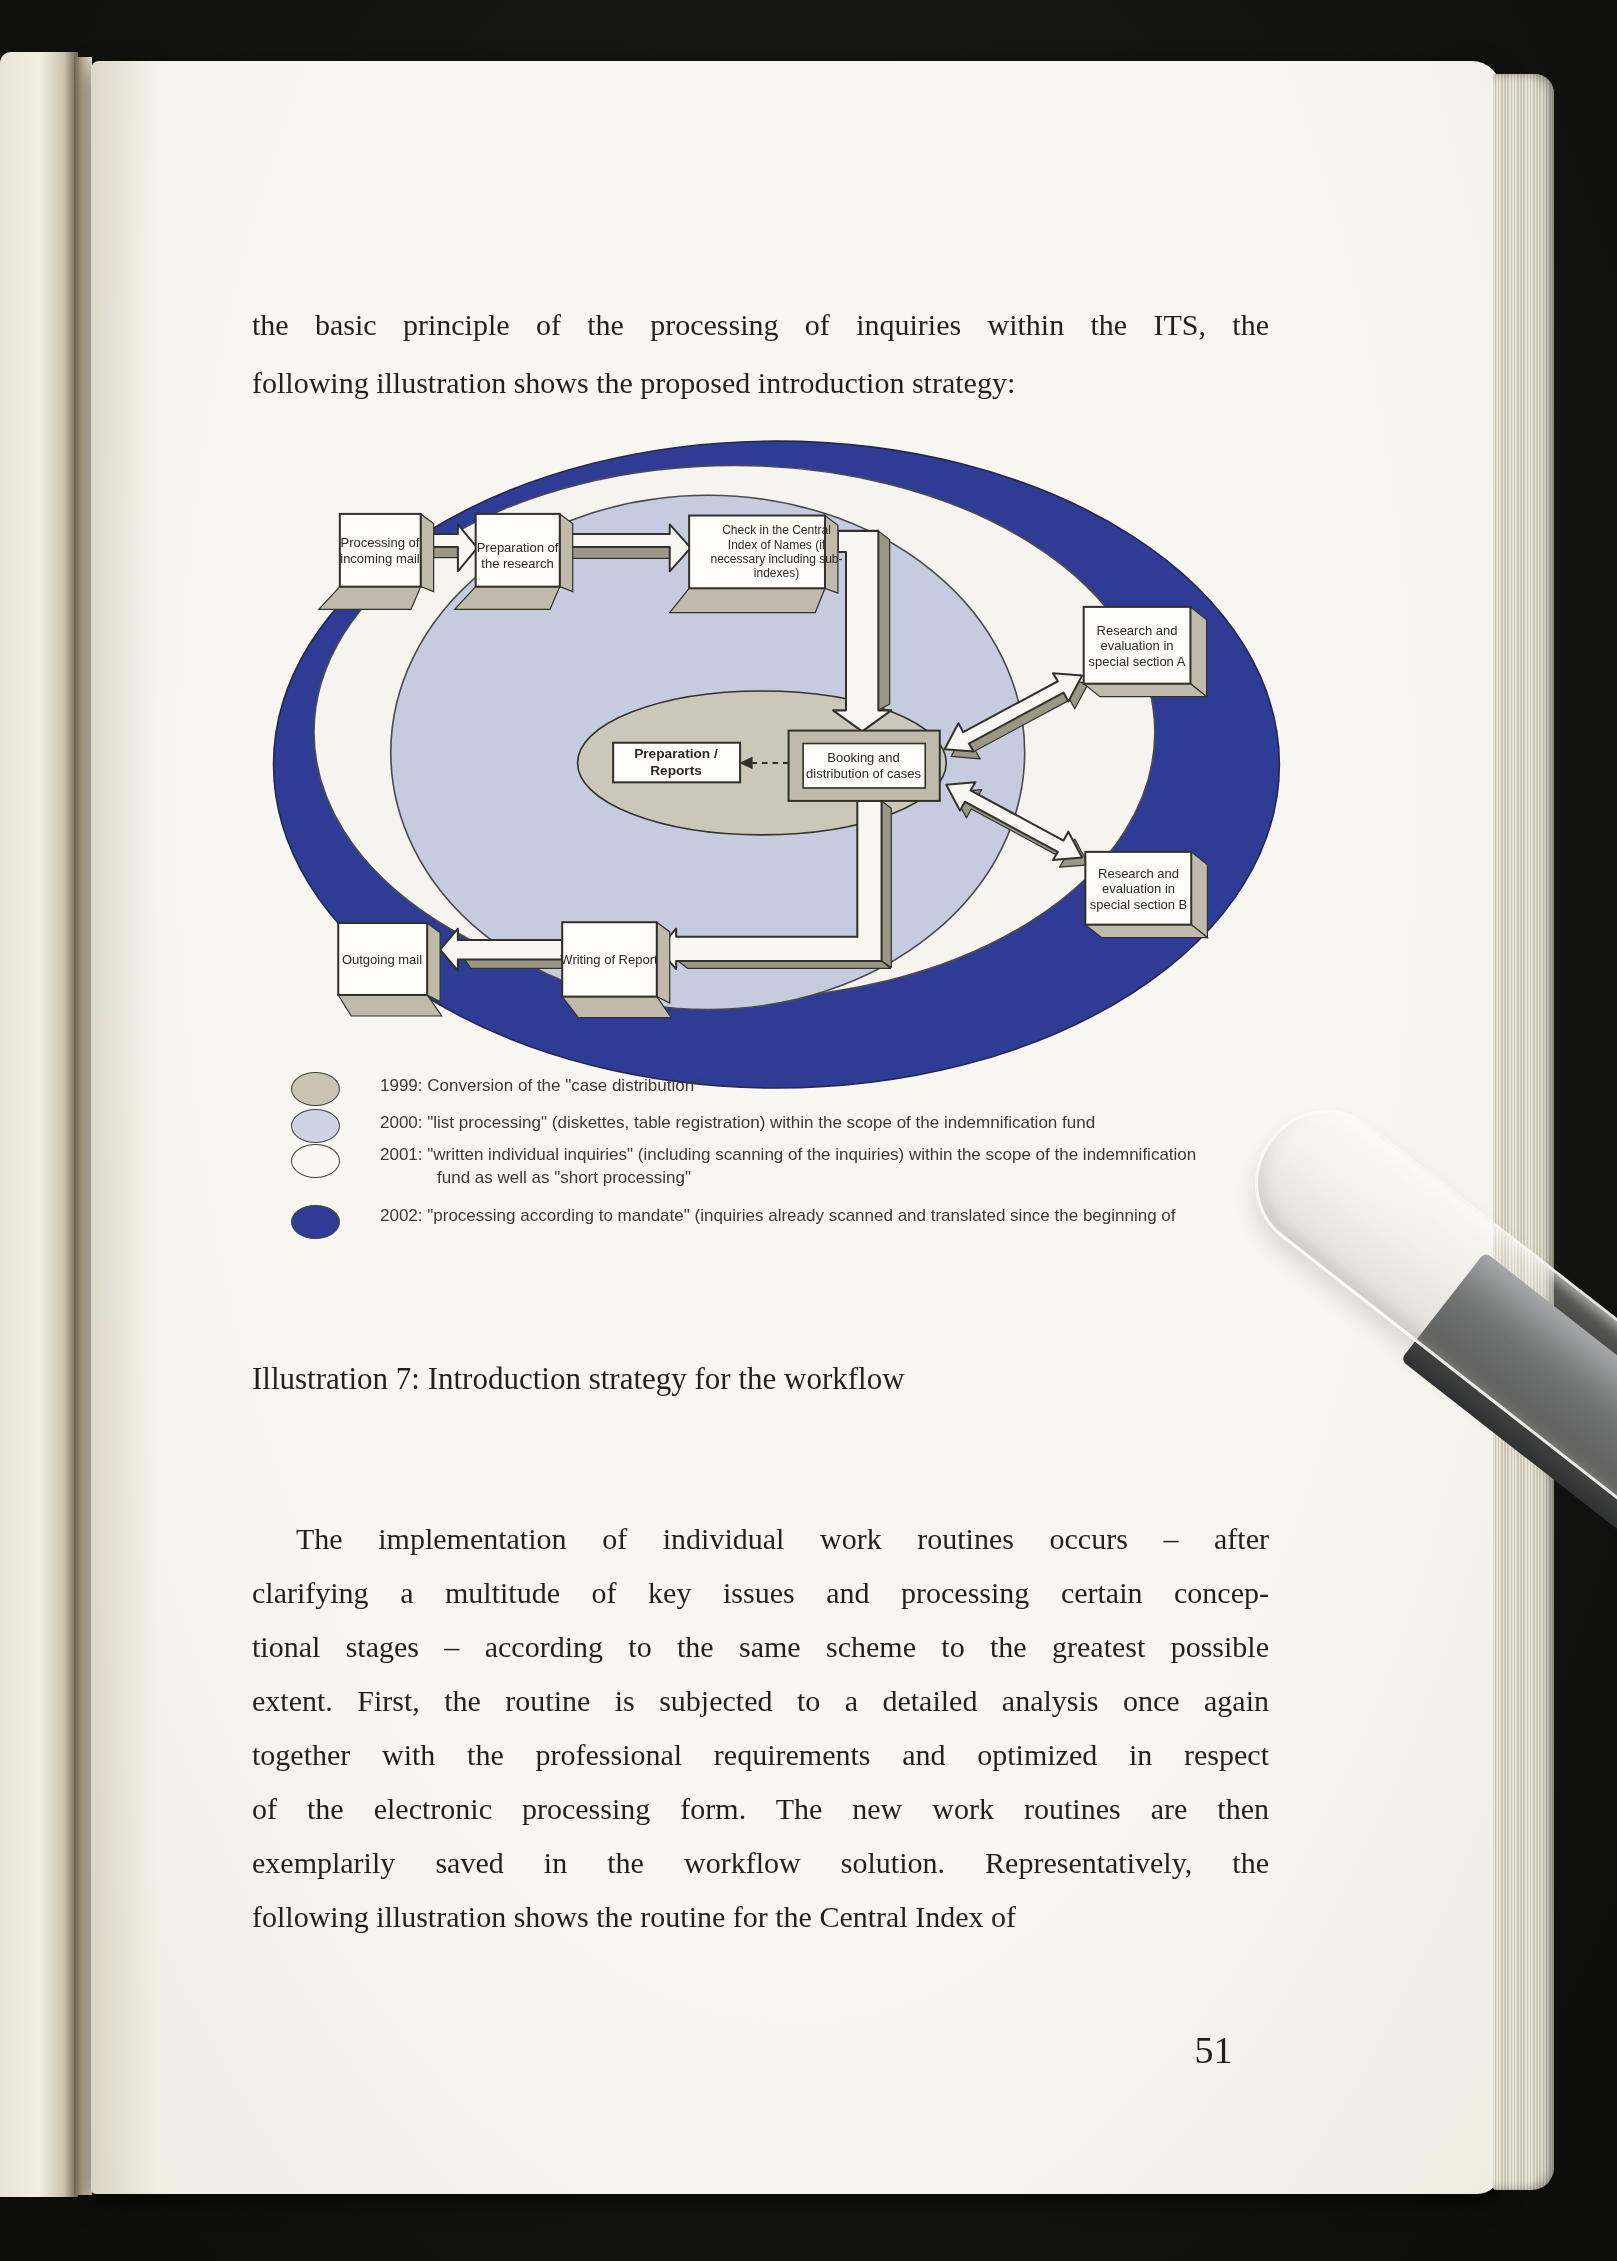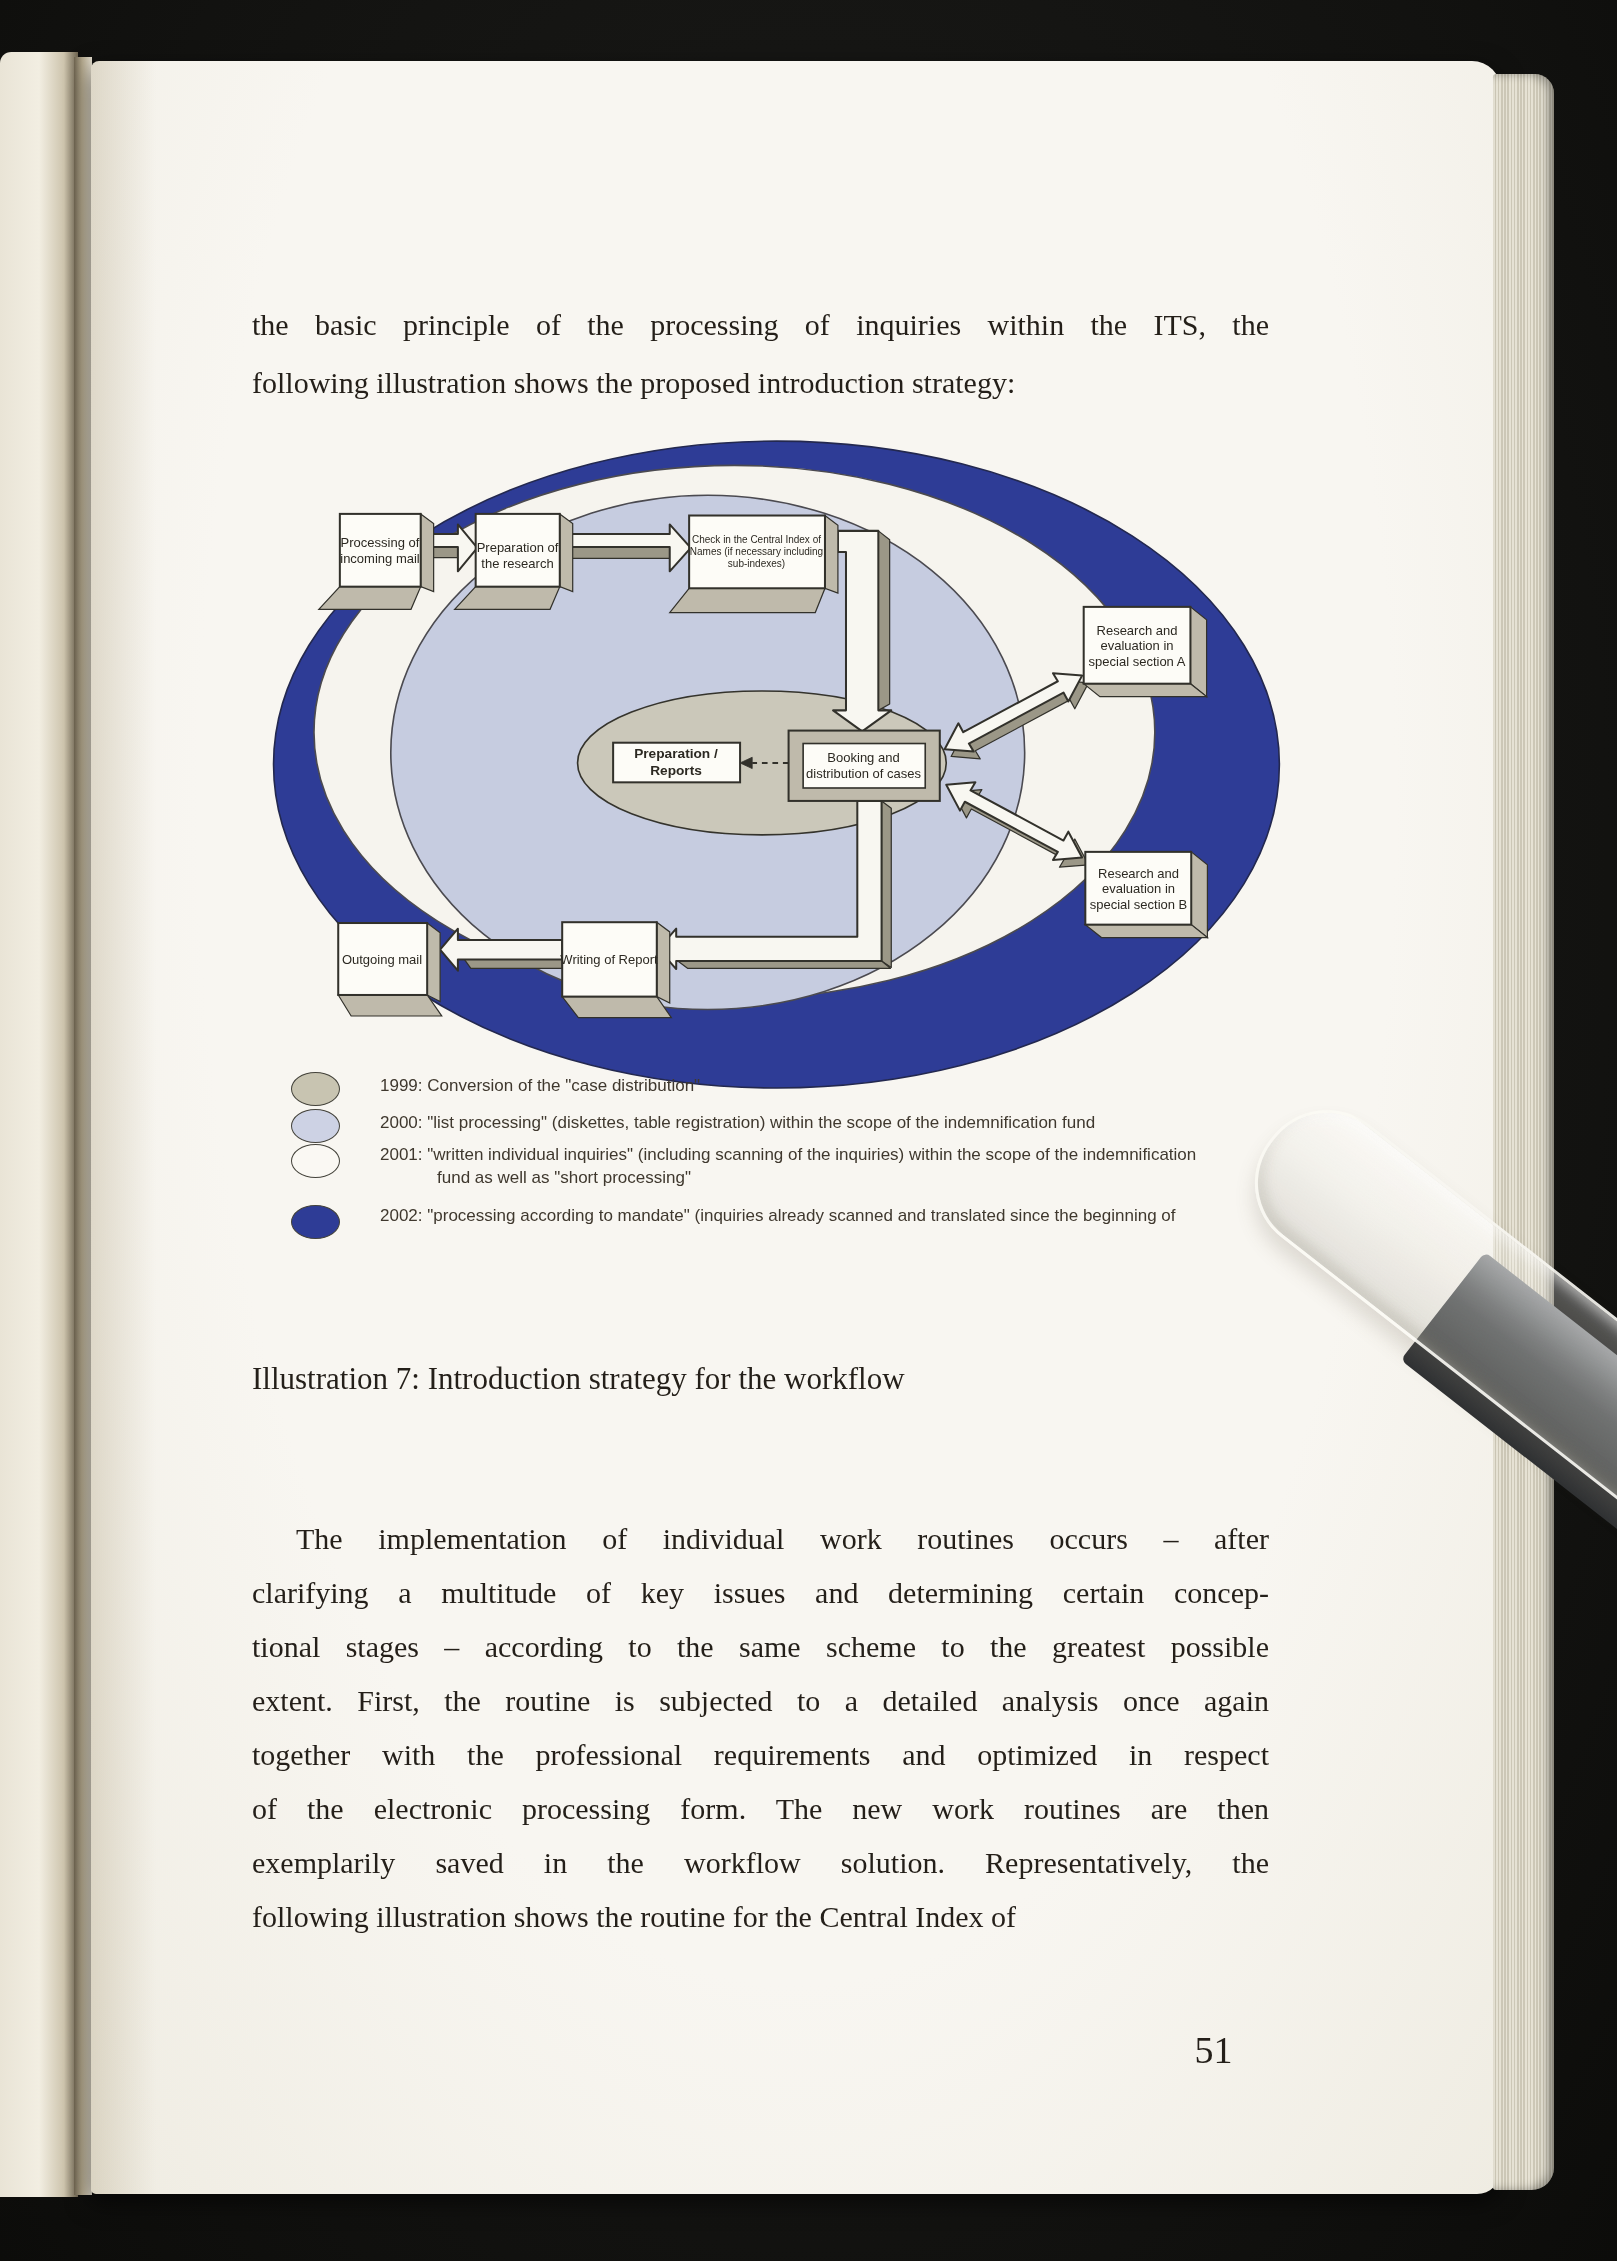--- a/index.html
+++ b/index.html
@@ -44,21 +44,21 @@
   .body-par .line.first{text-indent:44px;}
   .body-par .line.last{text-align:center;text-align-last:left;}
   .caption{position:absolute;left:252px;top:1359px;width:1017px;z-index:4;
     font-size:31px;line-height:39px;}
   .pagenum{position:absolute;left:1165px;top:2028px;width:97px;z-index:4;
     font-size:38px;text-align:center;}
   
   .diagram-svg{position:absolute;left:267px;top:429px;z-index:4;}
   .node-label{position:absolute;z-index:5;display:flex;align-items:center;justify-content:center;
     text-align:center;font-size:13px;line-height:1.2;color:#2c2922;}
-  .nl-check{font-size:10px;}
+  .nl-check{font-size:12px;margin-left:20px;}
   
   #lbl-processing{left:338px;top:514px;width:84px;height:74px;}
   #lbl-preparation{left:474px;top:514px;width:87px;height:83px;}
   #lbl-check{left:687px;top:515px;width:139px;height:74px;}
   #lbl-research-a{left:1082px;top:607px;width:110px;height:78px;}
   #lbl-booking{left:801px;top:742px;width:125px;height:48px;}
   #lbl-statistics{left:611px;top:741px;width:130px;height:43px;font-weight:bold;font-size:13.7px;}
   #lbl-research-b{left:1084px;top:852px;width:109px;height:74px;}
   #lbl-writing{left:560px;top:922px;width:98px;height:76px;}
   #lbl-outgoing{left:336px;top:923px;width:92px;height:74px;text-align:right;}
@@ -188,21 +188,21 @@
 </div>
 <div id="legend-2002" class="legend-row">
   <span class="swatch" style="background: rgb(46, 60, 150);"></span>
   <div>2002: "processing according to mandate" (inquiries already scanned and translated since the beginning of</div>
 </div>
 
 <div class="caption serif">Illustration 7: Introduction strategy for the workflow</div>
 
 <div class="body-par serif">
   <div class="line first">The implementation of individual work routines occurs – after</div>
-  <div class="line">clarifying a multitude of key issues and determining certain concep-</div>
+  <div class="line">clarifying a multitude of key issues and processing certain concep-</div>
   <div class="line">tional stages – according to the same scheme to the greatest possible</div>
   <div class="line">extent. First, the routine is subjected to a detailed analysis once again</div>
   <div class="line">together with the professional requirements and optimized in respect</div>
   <div class="line">of the electronic processing form. The new work routines are then</div>
   <div class="line">exemplarily saved in the workflow solution. Representatively, the</div>
   <div class="line last">following illustration shows the routine for the Central Index of</div>
 </div>
 
 <div class="pagenum serif">51</div>
 

